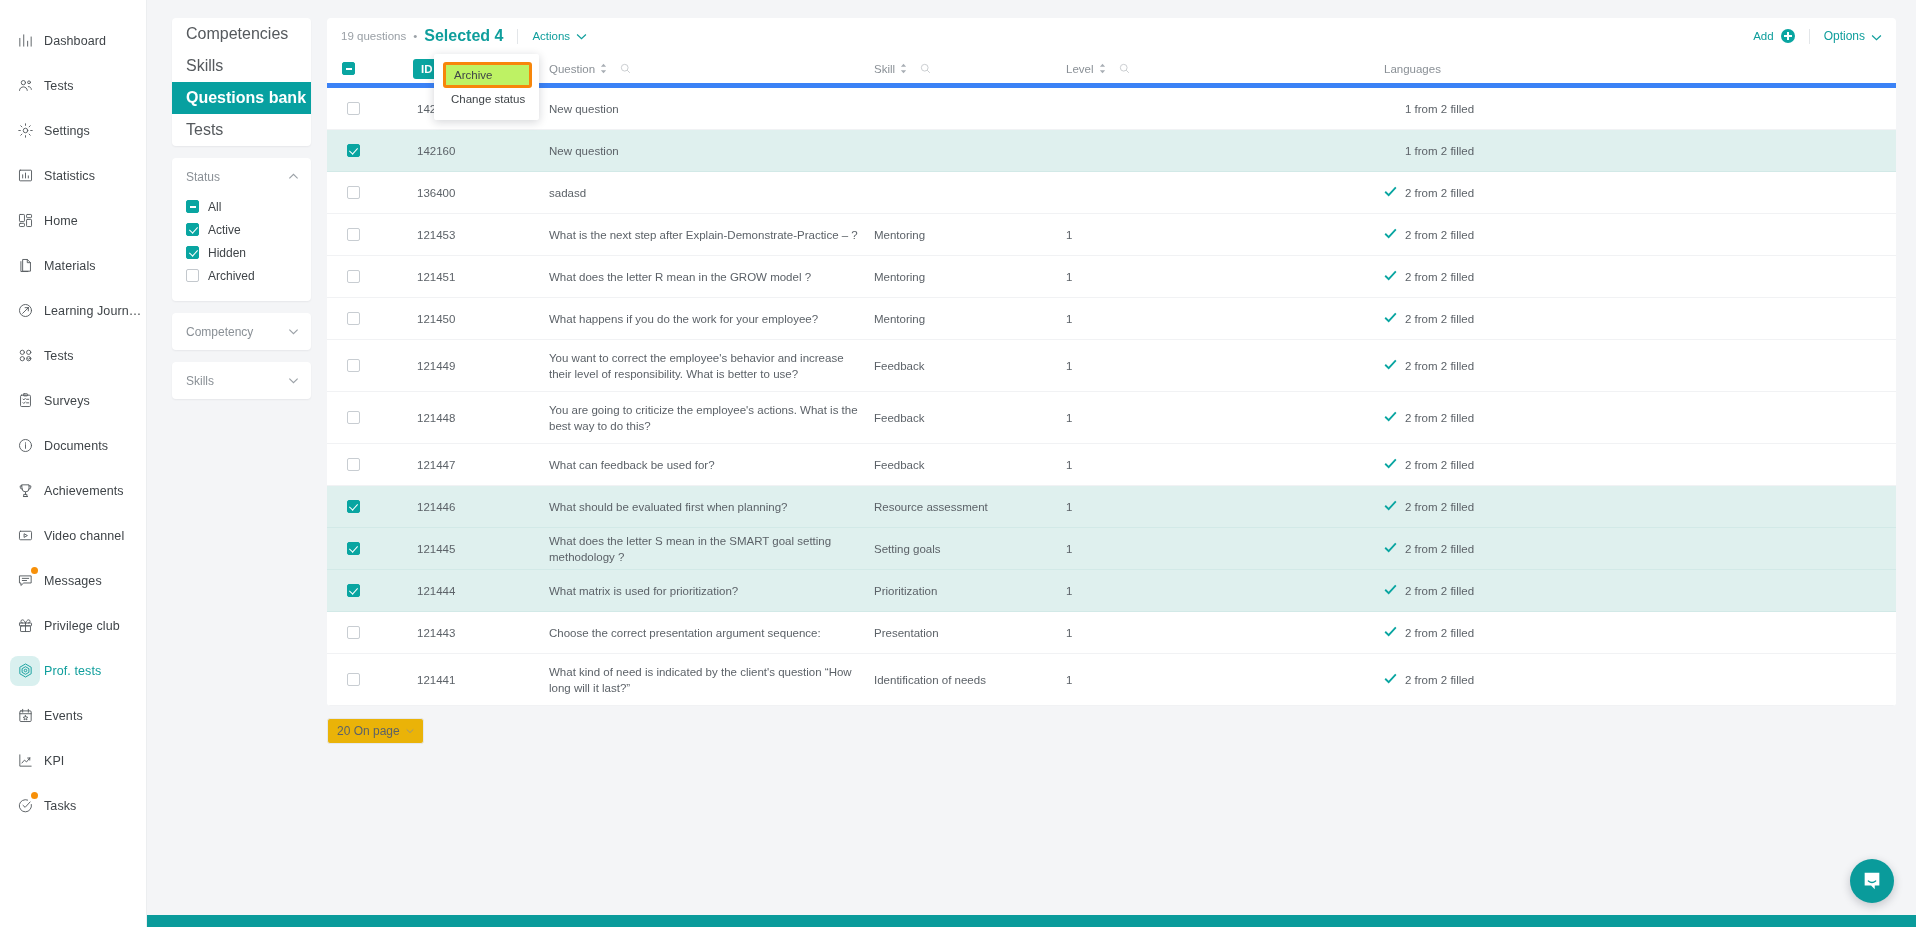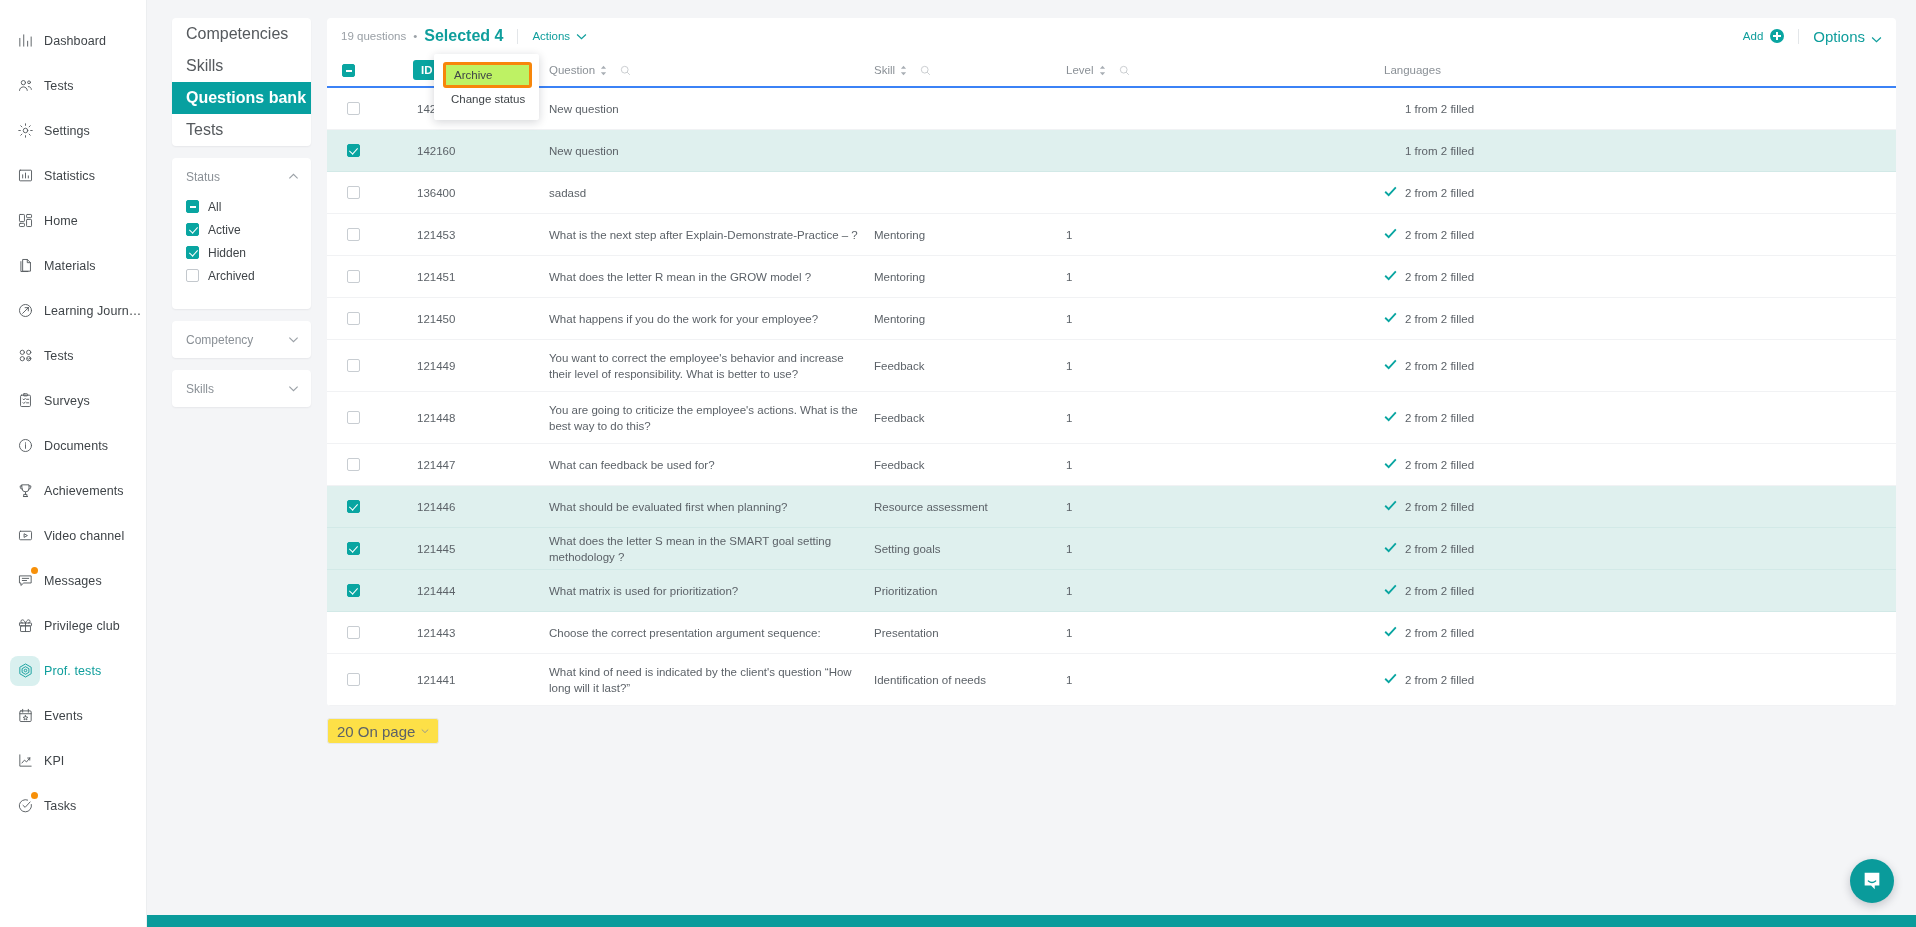--- a/index.html
+++ b/index.html
@@ -48,21 +48,21 @@
   .sub-item {
     height: 32px; display: flex; align-items: center; padding-left: 14px;
     font-size: 16px; color: #55595d; cursor: pointer;
   }
   .sub-item.active { background: #07a0a0; color: #fff; font-weight: bold; }
 
   .facet-head {
     height: 37px; display: flex; align-items: center; padding: 0 12px 0 14px;
     font-size: 12px; color: #8a9096; cursor: pointer; justify-content: space-between;
   }
-  .facet-body { padding: 0 0 22px 14px; }
+  .facet-body { padding: 0 0 14px 14px; }
   .facet-row {
     display: flex; align-items: center; height: 23px; font-size: 12px; color: #3f4448;
     cursor: pointer;
   }
   .cb {
     width: 13px; height: 13px; border-radius: 2px; border: 1px solid #c3c8cd;
     background: #fff; margin-right: 9px; flex: 0 0 13px; position: relative;
   }
   .cb.checked { background: #09a5a1; border-color: #09a5a1; }
   .cb.checked:after {
@@ -93,27 +93,27 @@
   .tb-add { font-size: 11.5px; color: #0f9e9c; cursor: pointer; }
   .plus-circle {
     width: 14px; height: 14px; border-radius: 50%; background: #09a5a1; margin-left: 7px;
     position: relative; cursor: pointer;
   }
   .plus-circle:before, .plus-circle:after {
     content:""; position:absolute; background:#fff;
   }
   .plus-circle:before { left: 3px; top: 6px; width: 8px; height: 2px; }
   .plus-circle:after  { left: 6px; top: 3px; width: 2px; height: 8px; }
-  .tb-options { font-size: 15px; color: #0f9e9c; display:flex; align-items:flex-end; cursor: pointer; }
+  .tb-options { font-size: 12px; color: #0f9e9c; display:flex; align-items:flex-end; cursor: pointer; }
 
   
   #tablecard { background: #fff; border-radius: 0 0 4px 4px; overflow: hidden; }
   .thead {
     height: 34px; display: flex; align-items: center;
-    border-bottom: 2px solid #3b82f6; background: #fff;
+    border-bottom: 5px solid #3b82f6; background: #fff;
   }
   .tr {
     display: flex; align-items: center; min-height: 42px;
     border-bottom: 1px solid #f1f2f4; background: #fff;
   }
   .tr.sel { background: #dff0ee; border-bottom-color: #d2e9e7; }
   .tr.tall { min-height: 52px; }
 
   .c-check { width: 52px; flex: 0 0 52px; display:flex; align-items:center; justify-content:center; }
   .c-id    { width: 170px; flex: 0 0 170px; padding-left: 38px; }
@@ -158,22 +158,22 @@
   .menu-item { font-size: 11.5px; color: #3f4448; padding: 5px 0 5px 17px; cursor: pointer; }
   .menu-item.highlight {
     border: 3px solid #f7860b; border-radius: 3px; margin: 0 7px 0 9px;
     padding: 4px 0 4px 8px; background: #bef264;
   }
 
   
   #footer { margin-top: 12px; padding-left: 0; }
   .perpage {
     display: inline-flex; align-items: center; height: 26px; padding: 0 9px;
-    background: #fde047; border: 1px solid #e6e8eb; border-radius: 3px;
-    font-size: 15px; color: #5c6268; cursor: pointer;
+    background: #eab308; border: 1px solid #e6e8eb; border-radius: 3px;
+    font-size: 12px; color: #5c6268; cursor: pointer;
   }
   .perpage .caret2 { margin-left: 6px; width: 8px; height: 8px; }
 
   
   #intercom {
     position: absolute; right: 22px; bottom: 24px; width: 44px; height: 44px;
     border-radius: 50%; background: #0a9b9b; display:flex; align-items:center; justify-content:center;
     box-shadow: 0 3px 10px rgba(16,24,40,.22); cursor: pointer;
   }
   #bottombar { position: absolute; left: 0; bottom: 0; width: 1916px; height: 12px; background: #0a9b9b; }

